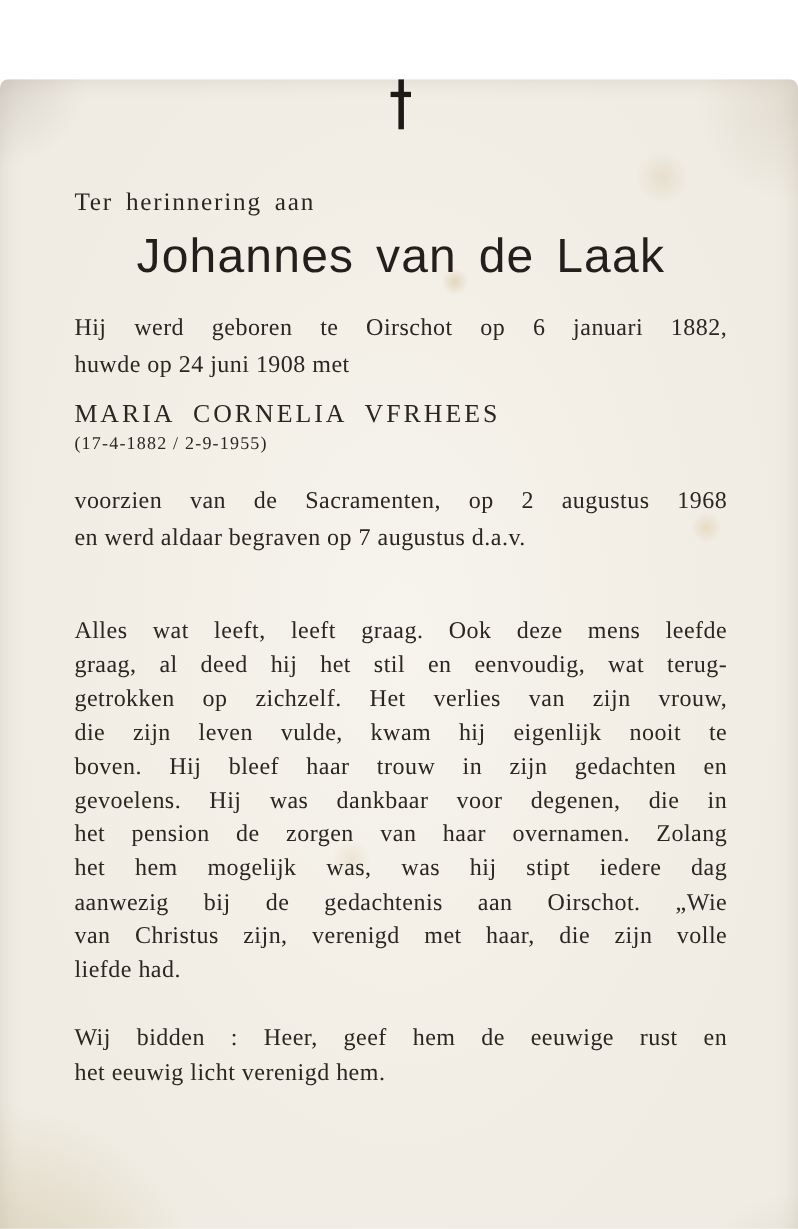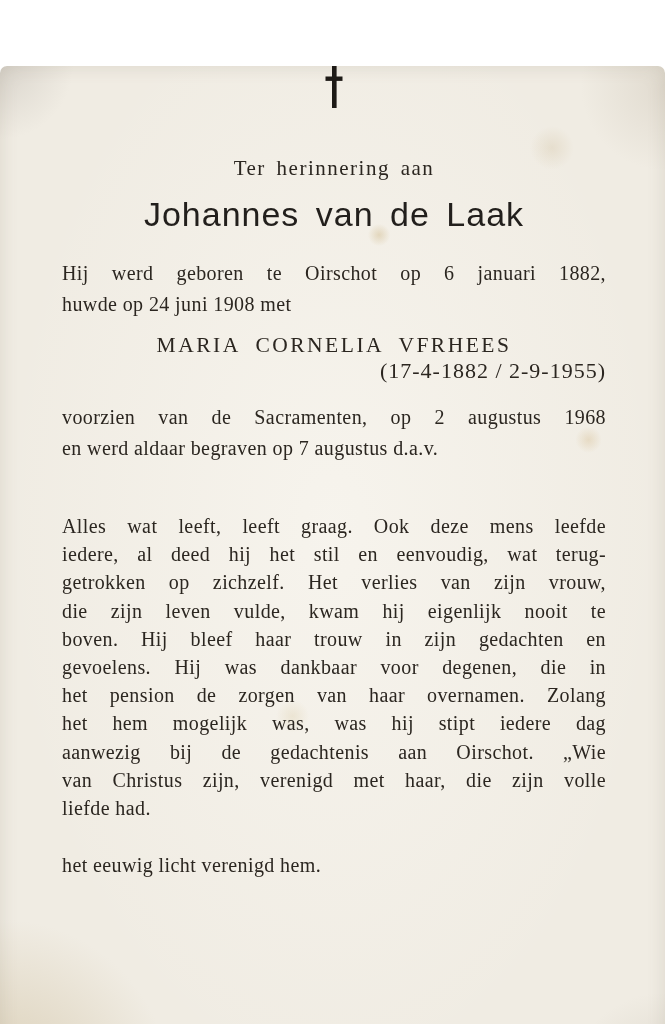--- a/index.html
+++ b/index.html
@@ -30,32 +30,32 @@
 
   .cross-wrap {
     margin-top: 66px;
     height: 42px;
     display: flex;
     justify-content: center;
   }
 
   .intro {
     margin-top: 47px;
-    text-align: center;
+    text-align: left;
     font-size: 21px;
     letter-spacing: 1.5px;
     word-spacing: 4px;
     line-height: 26px;
   }
 
   .deceased-name {
     margin-top: 13px;
     text-align: center;
     font-family: "Liberation Sans", sans-serif;
-    font-size: 34px;
+    font-size: 40px;
     font-weight: 400;
     letter-spacing: 1px;
     word-spacing: 6px;
     line-height: 40px;
     color: #221f1c;
   }
 
   .para {
     font-size: 20px;
     letter-spacing: 0.4px;
@@ -66,30 +66,30 @@
   }
   .para .line.last {
     text-align-last: left;
   }
 
   .birth-para { margin-top: 24px; }
   .birth-para .line { line-height: 31px; }
 
   .spouse-name {
     margin-top: 13px;
-    text-align: center;
+    text-align: left;
     font-size: 21.5px;
     letter-spacing: 2.5px;
     word-spacing: 8px;
     line-height: 25px;
   }
 
   .spouse-dates {
-    text-align: right;
-    font-size: 22px;
+    text-align: left;
+    font-size: 15px;
     letter-spacing: 1px;
     line-height: 25px;
   }
 
   .death-para { margin-top: 19px; }
   .death-para .line { line-height: 31px; }
 
   .life-para { margin-top: 48px; }
   .life-para .line { line-height: 28.2px; }
 
@@ -120,29 +120,30 @@
   <div class="spouse-name">MARIA CORNELIA VFRHEES</div>
   <div class="spouse-dates">(17-4-1882 / 2-9-1955)</div>
 
   <div class="para death-para">
       <div class="line">voorzien van de Sacramenten, op 2 augustus 1968</div>
       <div class="line last">en werd aldaar begraven op 7 augustus d.a.v.</div>
     </div>
 
   <div class="para life-para">
       <div class="line">Alles wat leeft, leeft graag. Ook deze mens leefde</div>
-      <div class="line">iedere, al deed hij het stil en eenvoudig, wat terug-</div>
+      <div class="line">graag, al deed hij het stil en eenvoudig, wat terug-</div>
       <div class="line">getrokken op zichzelf. Het verlies van zijn vrouw,</div>
       <div class="line">die zijn leven vulde, kwam hij eigenlijk nooit te</div>
       <div class="line">boven. Hij bleef haar trouw in zijn gedachten en</div>
       <div class="line">gevoelens. Hij was dankbaar voor degenen, die in</div>
       <div class="line">het pension de zorgen van haar overnamen. Zolang</div>
       <div class="line">het hem mogelijk was, was hij stipt iedere dag</div>
       <div class="line">aanwezig bij de gedachtenis aan Oirschot. „Wie</div>
       <div class="line">van Christus zijn, verenigd met haar, die zijn volle</div>
       <div class="line last">liefde had.</div>
     </div>
 
   <div class="para prayer-para">
+      <div class="line">Wij bidden : Heer, geef hem de eeuwige rust en</div>
       <div class="line last">het eeuwig licht verenigd hem.</div>
     </div>
 
 </div>
 
 </body></html>

